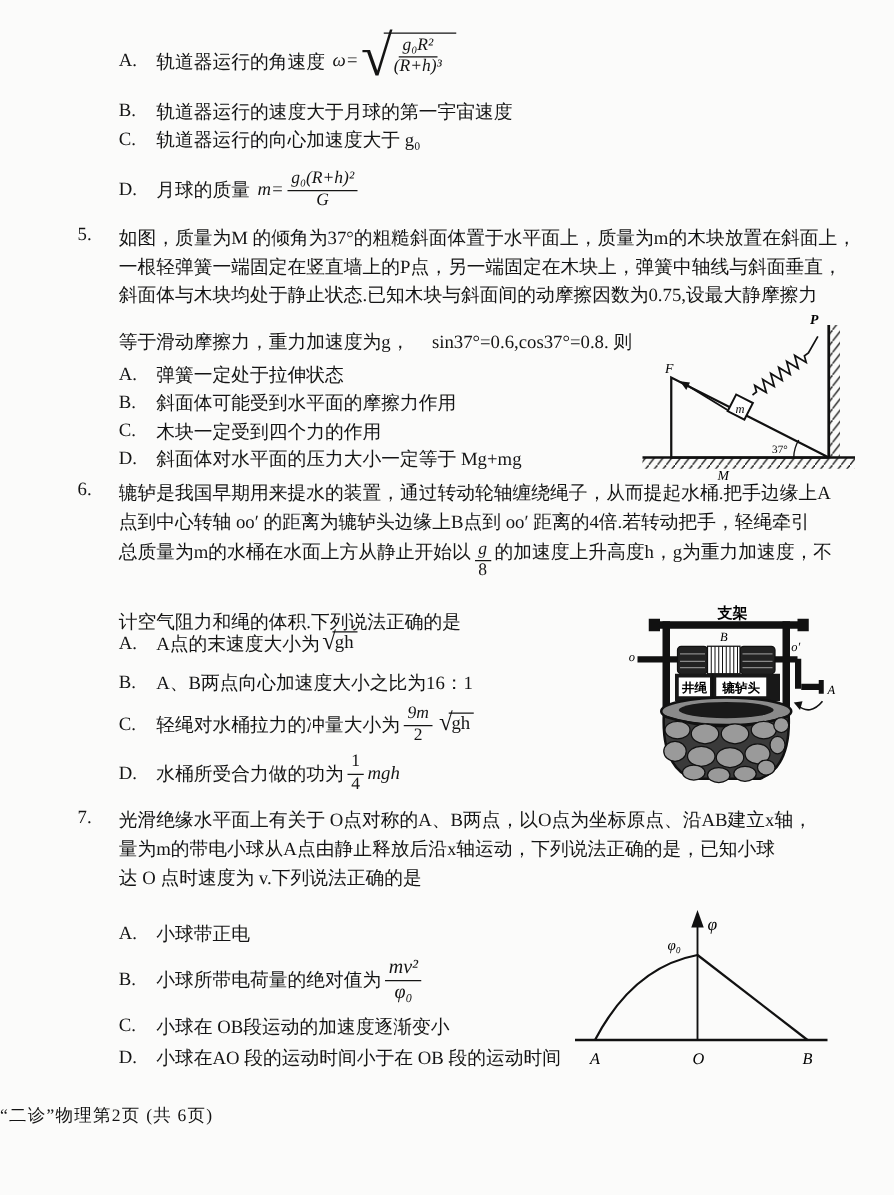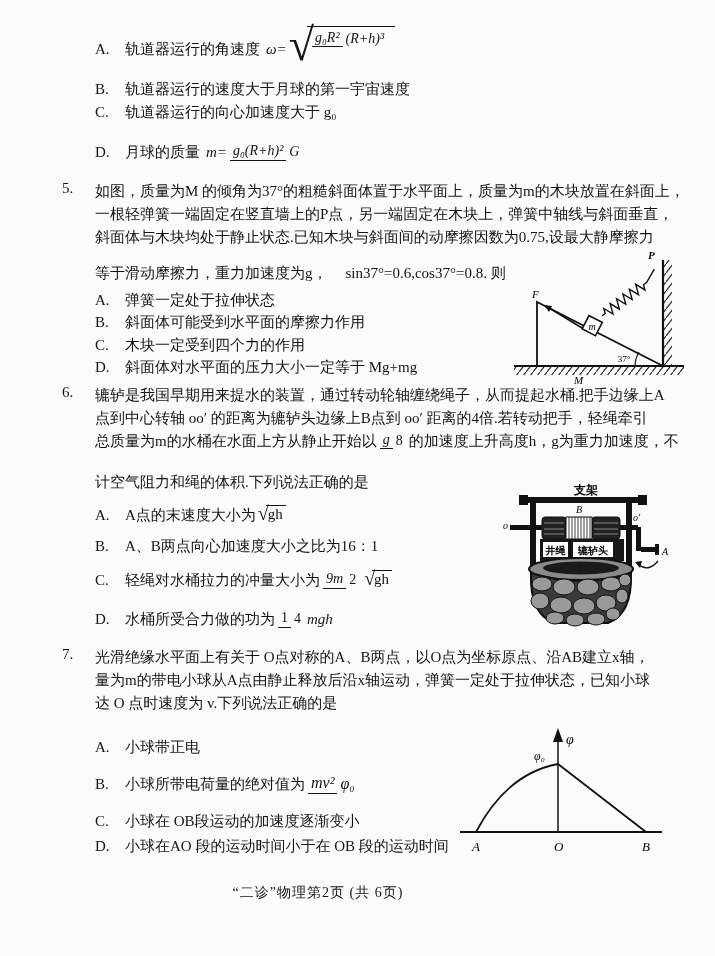--- a/index.html
+++ b/index.html
@@ -6,34 +6,34 @@
   body{width:715px;height:956px;background:#fbfbfa;position:relative;overflow:hidden;
        font-family:"Liberation Serif","DejaVu Serif",serif;color:#141414;font-size:15px;}
   .abs{position:absolute}
   .qblock{position:absolute;white-space:nowrap}
   .qnum{position:absolute;left:-33px;top:0;width:30px;text-align:left}
   .qline{line-height:23px;height:23px}
   .opt{display:flex;align-items:center;white-space:nowrap}
   .lab{width:30px;flex:none}
   .mi{font-style:italic}
   .fml{margin-left:6px;display:inline-flex;align-items:center}
-  .frac{display:inline-flex;flex-direction:row;align-items:center;vertical-align:middle;
+  .frac{display:inline-flex;flex-direction:column;align-items:center;vertical-align:middle;
         line-height:1.15;font-size:14px;margin:0 3px;text-align:center}
   .frac .fn{border-bottom:1.2px solid #141414;padding:0 3px}
   .frac .fd{padding:0 3px}
   .sqrt{display:inline-flex;align-items:flex-start;margin:0 2px}
   .sqrt .rd{line-height:1}
   .sqrt.small .rd{font-size:20px;transform:translateY(-2px)}
   .sqrt.small .rc{border-top:1.3px solid #141414;padding:0 3px 0 2px;margin-left:-3px;}
   .sqrt.big .rd{font-size:46px;font-weight:300;transform:translateY(-4px)}
   .sqrt.big .rc{border-top:1.5px solid #141414;margin-left:-7px;padding:2px 5px 0 2px}
   .q4row{display:flex;align-items:center;white-space:nowrap}
   svg text{font-family:"Liberation Serif","DejaVu Serif",serif}
   svg .svgb{font-weight:bold;font-family:"Liberation Sans","DejaVu Sans",sans-serif}
-  #footer{position:absolute;top:884px;left:0;width:636px;text-align:center;font-size:14px;letter-spacing:1px}
+  #footer{position:absolute;top:884px;left:0;width:636px;font-size:14px;letter-spacing:1px}
 </style>
 </head>
 <body>
 
 <div class="qblock" id="q4" style="left:95px;top:20px">
   <div class="q4row" style="height:58px">
     <span class="lab">A.</span>
     <span>轨道器运行的角速度</span>
     <span class="fml">
       <span class="mi">ω=</span>
@@ -126,21 +126,21 @@
   <div class="qline">辘轳是我国早期用来提水的装置，通过转动轮轴缠绕绳子，从而提起水桶.把手边缘上A</div>
   <div class="qline">点到中心转轴 oo′ 的距离为辘轳头边缘上B点到 oo′ 距离的4倍.若转动把手，轻绳牵引</div>
   <div style="display:flex;align-items:flex-start;height:37px;margin-top:2px">
     <span>总质量为m的水桶在水面上方从静止开始以</span>
     <span class="frac">
       <span class="fn mi">g</span>
       <span class="fd">8</span>
     </span>
     <span>的加速度上升高度h，g为重力加速度，不</span>
   </div>
-  <div class="qline" style="margin-top:2px">计空气阻力和绳的体积.下列说法正确的是</div>
+  <div class="qline" style="margin-top:18px">计空气阻力和绳的体积.下列说法正确的是</div>
 </div>
 <div class="qblock" style="left:95px;top:498px">
   <div class="opt" style="height:34px">
     <span class="lab">A.</span>
     <span>A点的末速度大小为</span>
     <span class="sqrt small">
       <span class="rd">√</span>
       <span class="rc">gh</span>
     </span>
   </div>
@@ -220,21 +220,21 @@
   <ellipse cx="122" cy="115" rx="6" ry="7" fill="#9a9a9a" stroke="#111"></ellipse>
   <ellipse cx="55" cy="137" rx="9" ry="6" fill="#9a9a9a" stroke="#111"></ellipse>
   <ellipse cx="75" cy="139" rx="9" ry="6" fill="#9a9a9a" stroke="#111"></ellipse>
   <ellipse cx="96" cy="138" rx="9" ry="6" fill="#9a9a9a" stroke="#111"></ellipse>
   <ellipse cx="113" cy="133" rx="7" ry="6" fill="#9a9a9a" stroke="#111"></ellipse>
 </svg>
 
 <div class="qblock" style="left:95px;top:646px">
   <span class="qnum">7.</span>
   <div class="qline">光滑绝缘水平面上有关于 O点对称的A、B两点，以O点为坐标原点、沿AB建立x轴，</div>
-  <div class="qline">量为m的带电小球从A点由静止释放后沿x轴运动，弹簧一定处于拉伸状态，已知小球</div>
+  <div class="qline">量为m的带电小球从A点由静止释放后沿x轴运动，下列说法正确的是，已知小球</div>
   <div class="qline">达 O 点时速度为 v.下列说法正确的是</div>
 </div>
 <div class="qblock" style="left:95px;top:735px">
   <div class="opt" style="height:24px">
     <span class="lab">A.</span>
     <span>小球带正电</span>
   </div>
   <div class="opt" style="height:50px">
     <span class="lab">B.</span>
     <span>小球所带电荷量的绝对值为</span>

